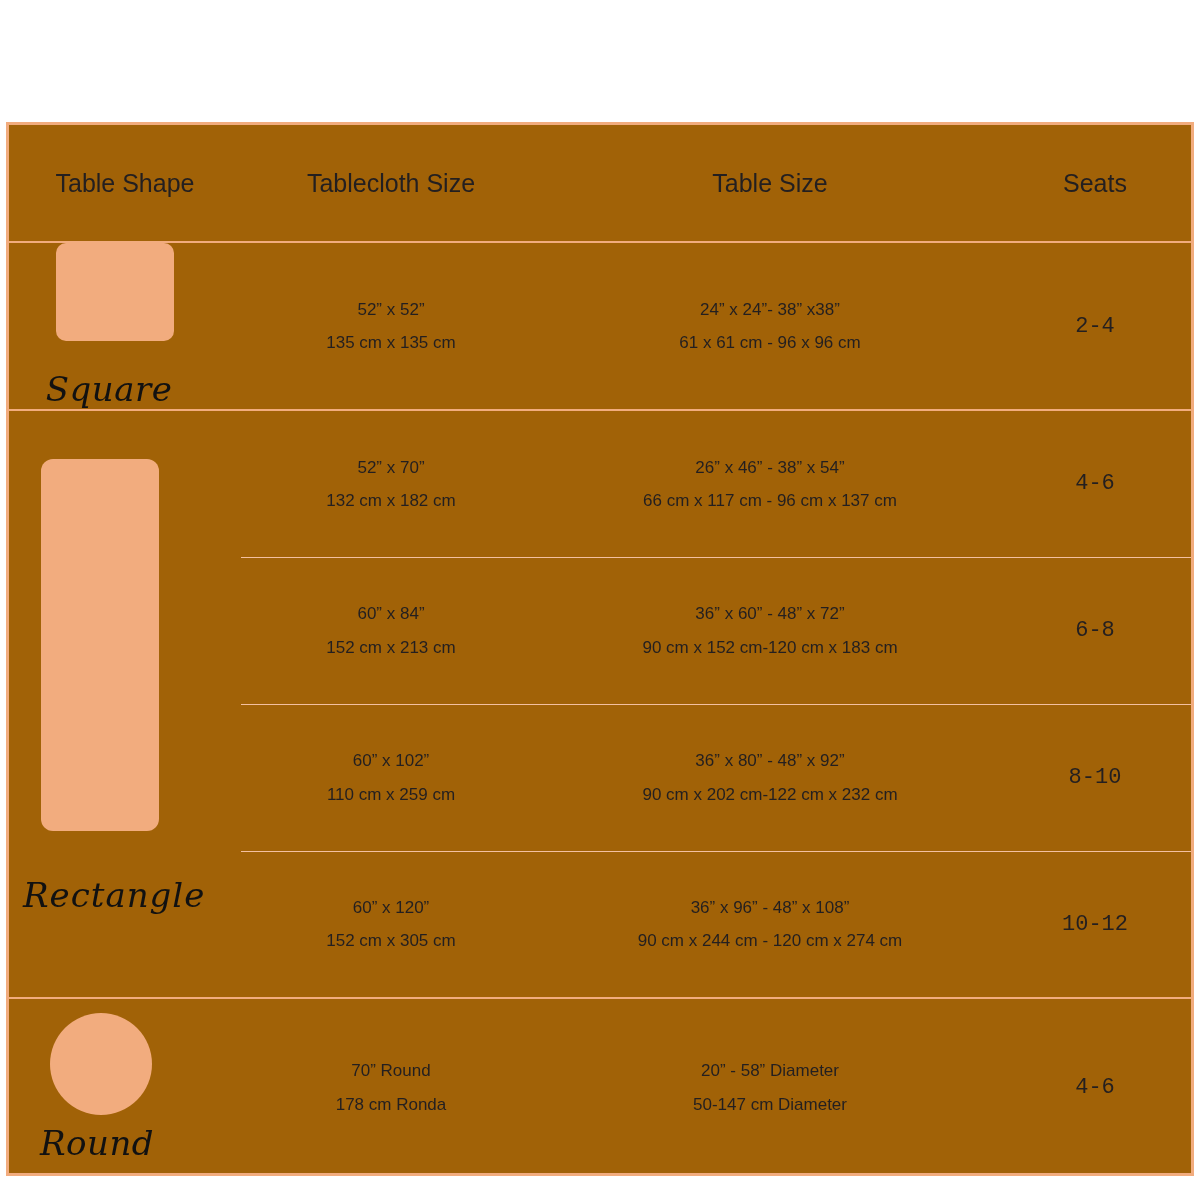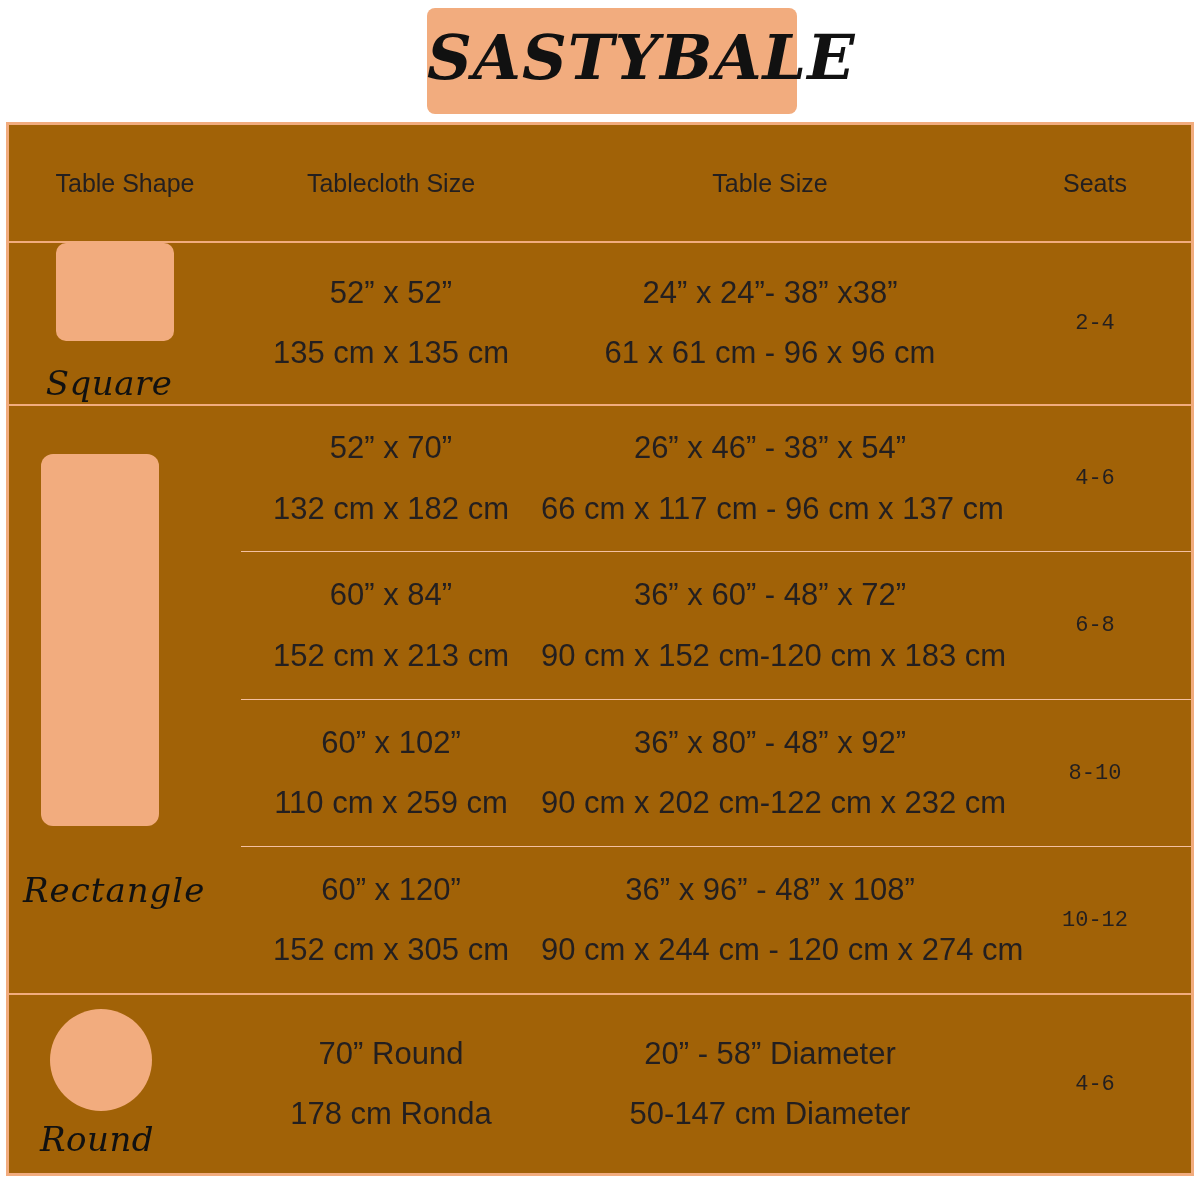--- a/index.html
+++ b/index.html
@@ -92,21 +92,21 @@
     font-weight: normal;
     color: #231f20;
     height: 116px;
     border-bottom: 2px solid #f2ac7e;
     text-align: center;
   }
   thead th.h-shape { text-align: center; }
 
   td.cell-text {
     text-align: center;
-    font-size: 31px;
+    font-size: 17px;
     line-height: 1.95;
     color: #231f20;
     white-space: nowrap;
   }
   td.cell-text .line { display: block; }
 
   td.cell-seats {
     text-align: center;
     font-size: 22px;
     color: #231f20;
@@ -160,21 +160,21 @@
     margin-left: -48px;
   }
   .shape-label {
     font-family: "DejaVu Serif", serif;
     font-style: italic;
     font-size: 34px;
     color: #111111;
     letter-spacing: 0.5px;
   }
   .shape-label.square-label {
-    margin-top: 22px;
+    margin-top: 28px;
     margin-left: -32px;
   }
   .shape-label.round-label {
     margin-top: 8px;
     margin-left: -56px;
   }
   
   .rect-holder {
     position: relative;
     width: 100%;
@@ -196,24 +196,20 @@
     letter-spacing: 1px;
     color: #111111;
     white-space: nowrap;
   }
 </style>
 </head>
 <body>
 
 <div class="page">
 
-  <div class="brand-wrap">
-    <div class="brand-box"></div>
-    <div class="brand-text">SASTYBALE</div>
-  </div>
 
   <div class="table-frame">
     <table class="sizechart">
       <colgroup>
         <col class="c-shape">
         <col class="c-cloth">
         <col class="c-table">
         <col class="c-seats">
       </colgroup>
       <thead>

